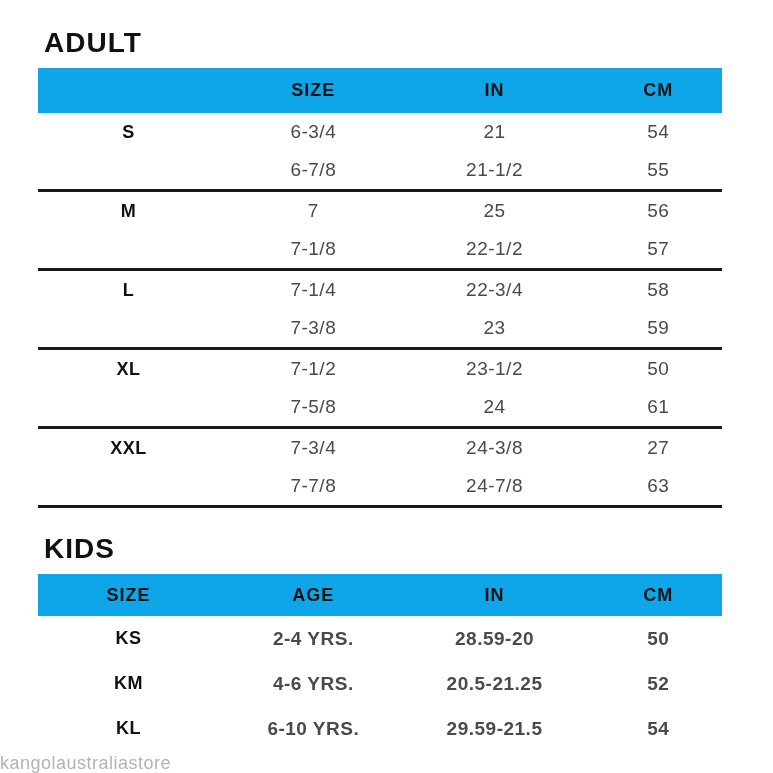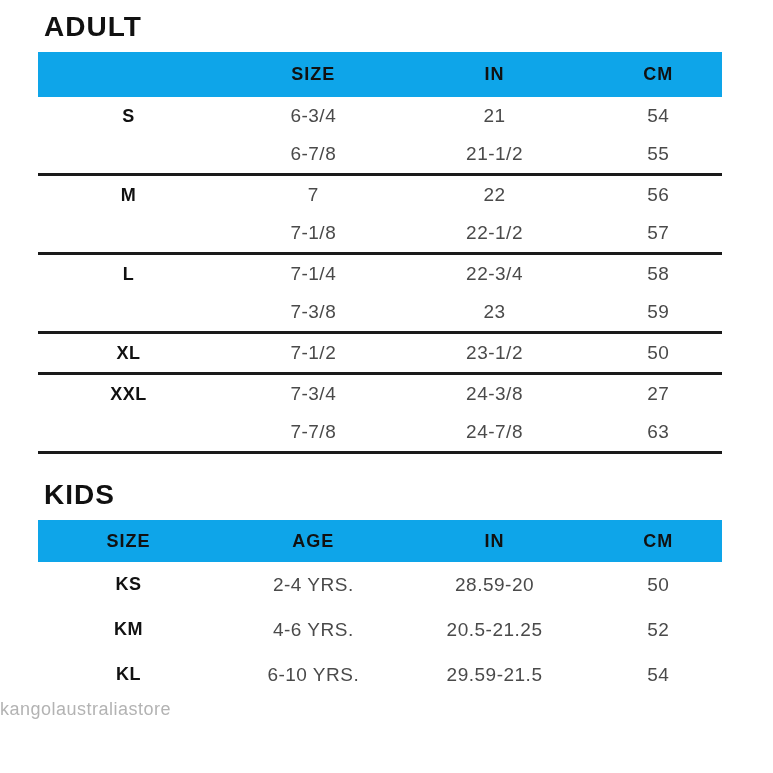--- a/index.html
+++ b/index.html
@@ -5,21 +5,21 @@
   html, body {
     margin: 0;
     padding: 0;
     background: #ffffff;
     font-family: "Liberation Sans", "DejaVu Sans", sans-serif;
   }
   .page {
     width: 722px;
     height: 773px;
     box-sizing: border-box;
-    padding-top: 12px;
+    padding-top: 28px;
     overflow: hidden;
     background: #ffffff;
   }
   .section-title {
     margin: 0 0 10px 44px;
     font-size: 28px;
     line-height: 30px;
     font-weight: 800;
     letter-spacing: 1px;
     color: #111111;
@@ -51,21 +51,21 @@
   table.size-table td {
     height: 38px;
     font-size: 19px;
     font-weight: 400;
     letter-spacing: 0.5px;
     color: #4a4a4a;
     text-align: center;
     padding: 0;
     vertical-align: middle;
   }
-  table.kids-table td { height: 45px; }
+  table.kids-table td { height: 45px; font-weight: bold; }
   table.size-table td.lbl {
     font-size: 18px;
     font-weight: 800;
     color: #111111;
     letter-spacing: 0.5px;
   }
   tbody.group {
     border-bottom: 3px solid #1a1a1a;
   }
   .watermark {
@@ -112,21 +112,21 @@
         <td>6-7/8</td>
         <td>21-1/2</td>
         <td>55</td>
       </tr>
     </tbody>
 
     <tbody class="group">
       <tr>
         <td class="lbl">M</td>
         <td>7</td>
-        <td>22</td>
+        <td>25</td>
         <td>56</td>
       </tr>
       <tr>
         <td class="lbl"></td>
         <td>7-1/8</td>
         <td>22-1/2</td>
         <td>57</td>
       </tr>
     </tbody>
 
@@ -144,20 +144,26 @@
         <td>59</td>
       </tr>
     </tbody>
 
     <tbody class="group">
       <tr>
         <td class="lbl">XL</td>
         <td>7-1/2</td>
         <td>23-1/2</td>
         <td>50</td>
+      </tr>
+      <tr>
+        <td class="lbl"></td>
+        <td>7-5/8</td>
+        <td>24</td>
+        <td>61</td>
       </tr>
     </tbody>
 
     <tbody class="group">
       <tr>
         <td class="lbl">XXL</td>
         <td>7-3/4</td>
         <td>24-3/8</td>
         <td>27</td>
       </tr>

